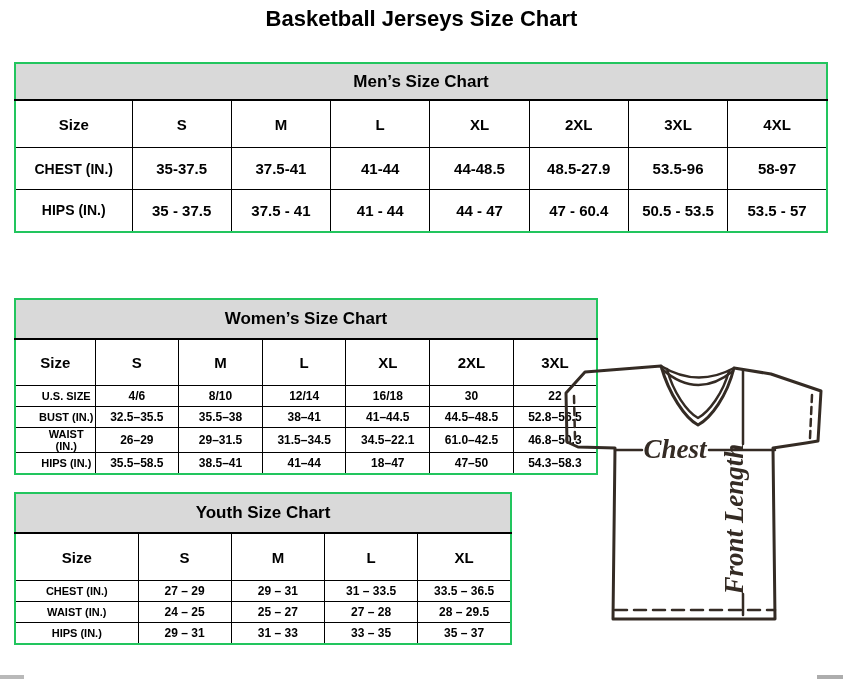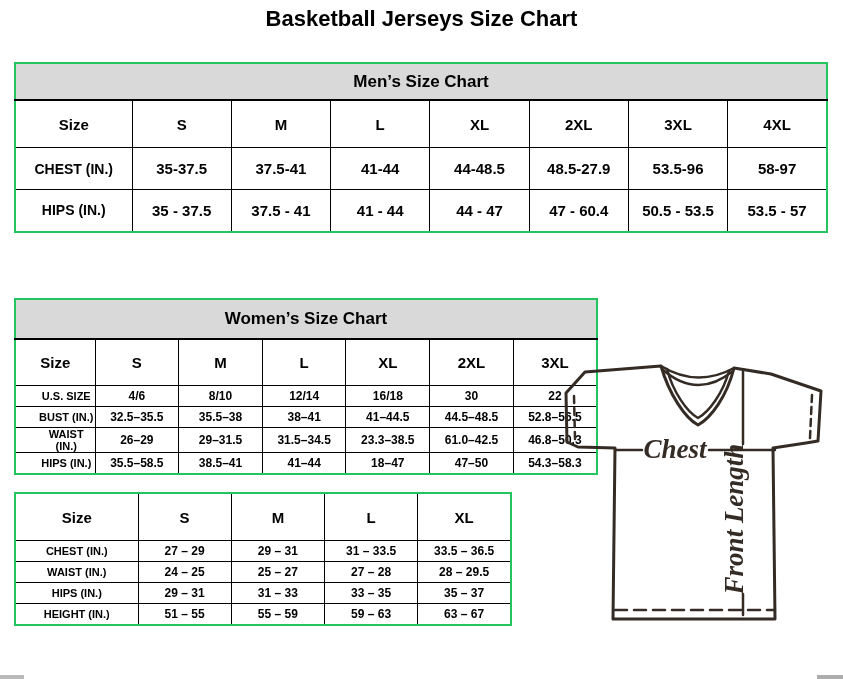--- a/index.html
+++ b/index.html
@@ -140,21 +140,21 @@
           <td>38–41</td>
           <td>41–44.5</td>
           <td>44.5–48.5</td>
           <td>52.8–56.5</td>
         </tr>
         <tr>
           <th>WAIST (IN.)</th>
           <td>26–29</td>
           <td>29–31.5</td>
           <td>31.5–34.5</td>
-          <td>23.3–38.5</td>
+          <td>34.5–22.1</td>
           <td>61.0–42.5</td>
           <td>46.8–50.3</td>
         </tr>
         <tr>
           <th>HIPS (IN.)</th>
           <td>35.5–58.5</td>
           <td>38.5–41</td>
           <td>41–44</td>
           <td>18–47</td>
           <td>47–50</td>
@@ -165,20 +165,23 @@
 
   <table id="youth-table" class="size-table">
       <colgroup>
         <col class="label-col">
         <col>
         <col>
         <col>
         <col>
       </colgroup>
       <thead>
+        <tr class="band-row">
+          <th colspan="5">Youth Size Chart</th>
+        </tr>
         <tr class="size-row">
           <th>Size</th>
           <th>S</th>
           <th>M</th>
           <th>L</th>
           <th>XL</th>
         </tr>
       </thead>
       <tbody>
         <tr>
@@ -194,27 +197,20 @@
           <td>25 – 27</td>
           <td>27 – 28</td>
           <td>28 – 29.5</td>
         </tr>
         <tr>
           <th>HIPS (IN.)</th>
           <td>29 – 31</td>
           <td>31 – 33</td>
           <td>33 – 35</td>
           <td>35 – 37</td>
-        </tr>
-        <tr>
-          <th>HEIGHT (IN.)</th>
-          <td>51 – 55</td>
-          <td>55 – 59</td>
-          <td>59 – 63</td>
-          <td>63 – 67</td>
         </tr>
       </tbody>
     </table>
 
   <svg id="jersey" viewBox="0 0 292 312">
     <g fill="none" stroke="#342b24" stroke-width="3" stroke-linejoin="round" stroke-linecap="round">
 
       <path d="M 34,10 L 110,4
            C 118,32 134,56 147,63
            C 160,56 176,34 183,6

